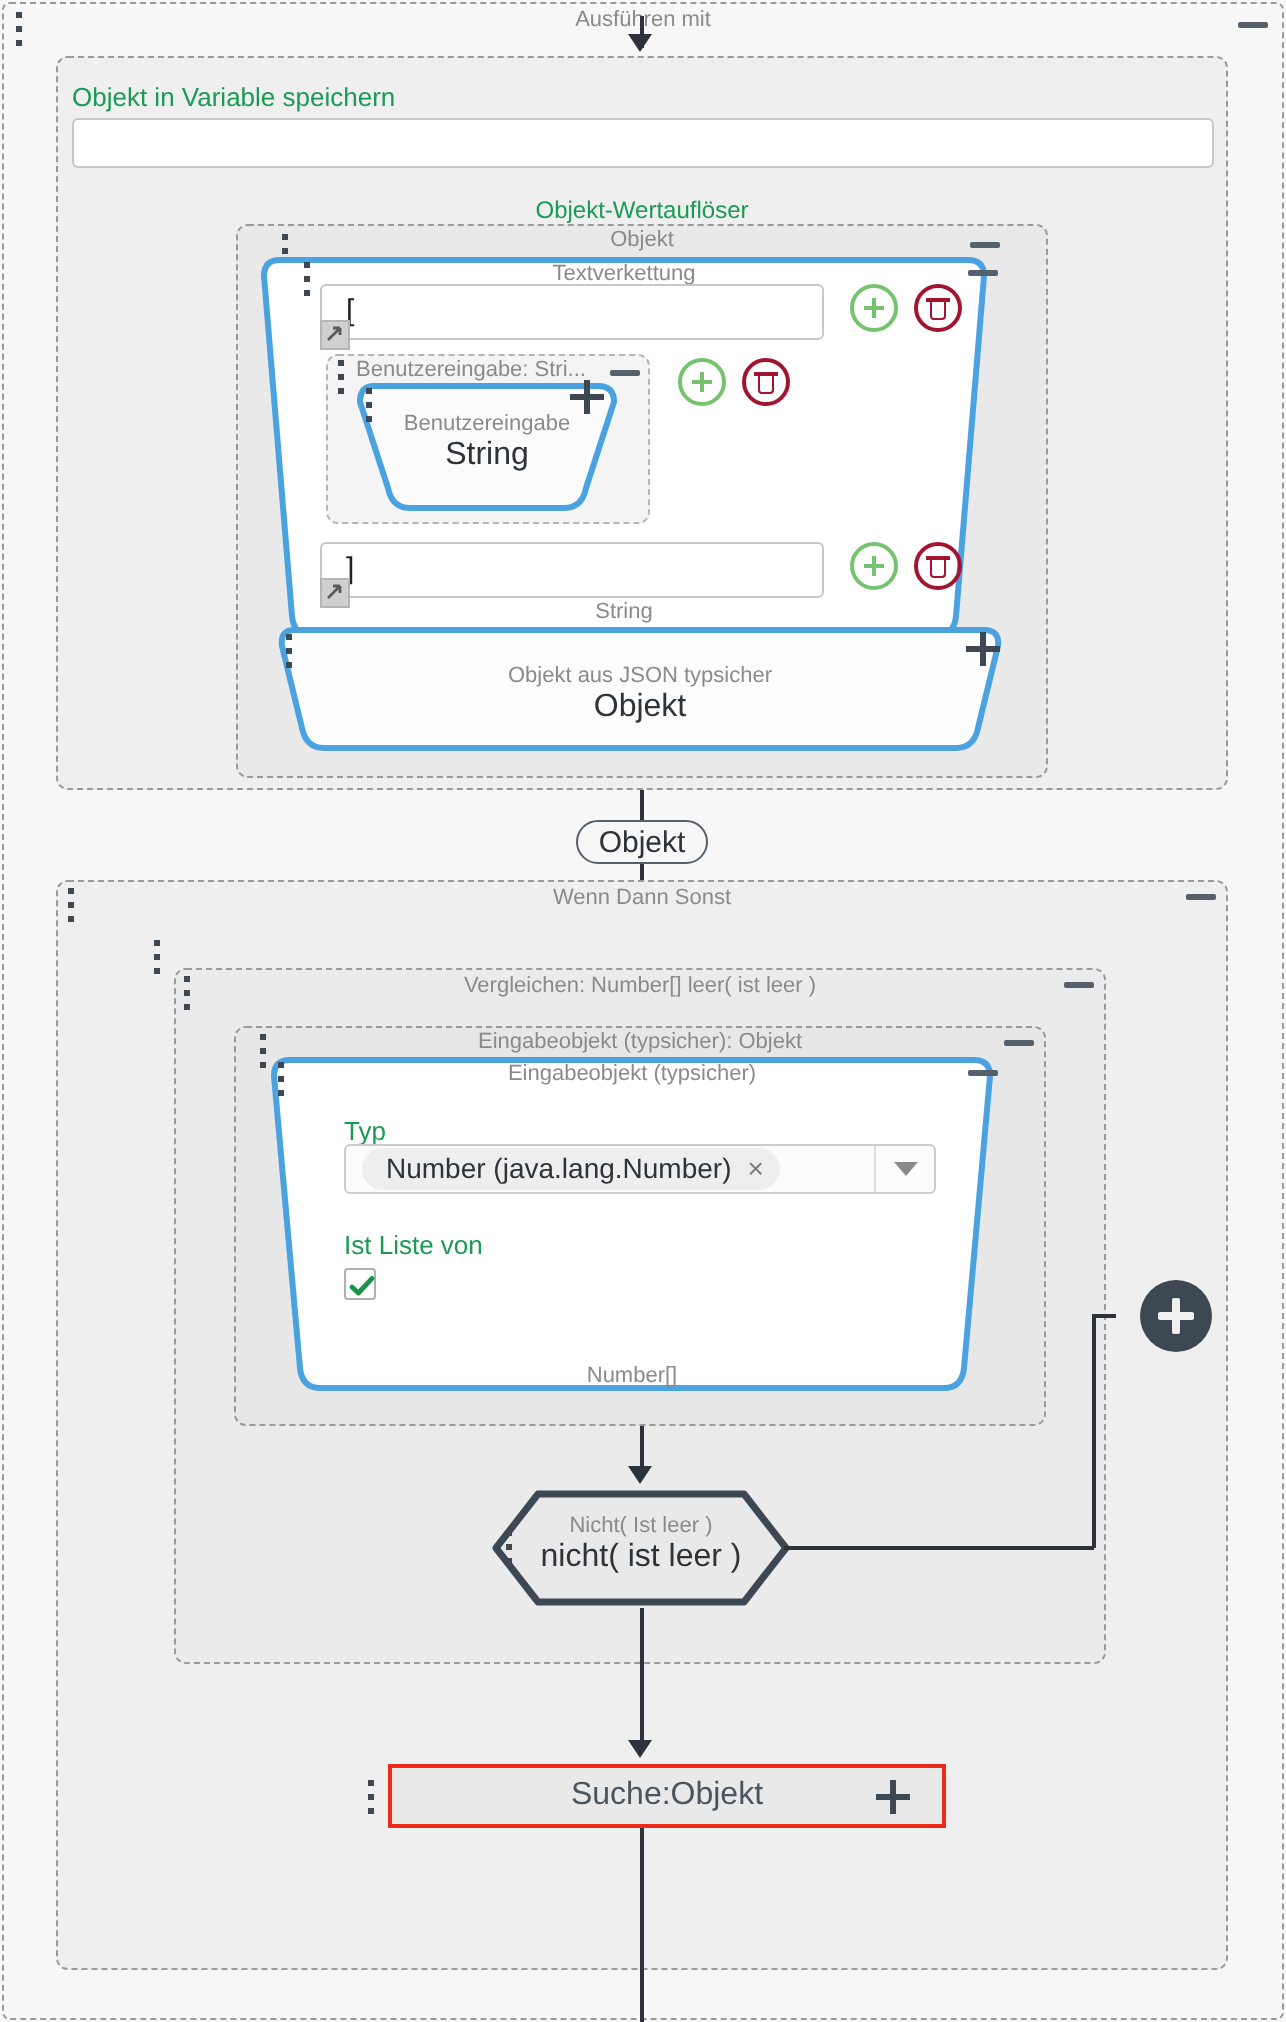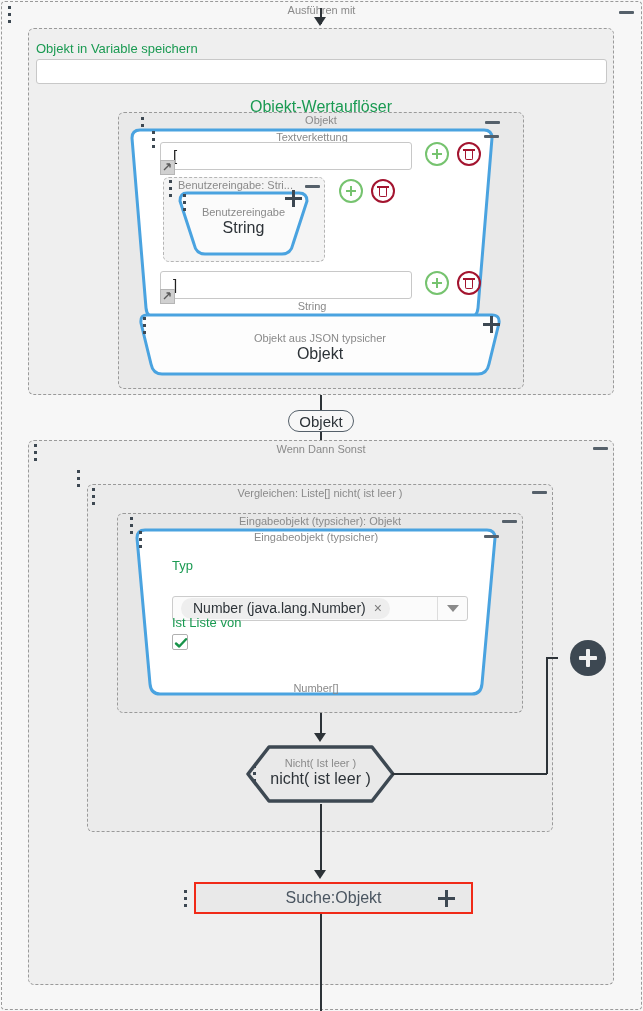--- a/index.html
+++ b/index.html
@@ -30,21 +30,21 @@
   .box-title {
     position: absolute;
     top: 3px; left: 0; right: 0;
     text-align: center;
     font-size: 11px;
     color: #8a8a8a;
     white-space: nowrap;
     overflow: hidden;
     pointer-events: none;
   }
-  .box-title.green { color: #1a9a52; font-size: 16px; }
+  .box-title.green { color: #1a9a52; font-size: 12px; }
 
   
   .dots {
     position: absolute;
     width: 5px; height: 17px;
   }
   .dots i {
     display: block;
     width: 3px; height: 3px;
     background: #3d4852;
@@ -400,21 +400,21 @@
   <div class="minus" style="left:593px; top:447px;"></div>
 
   <div class="dots" style="left:77px; top:470px;">
     <i></i>
       <i></i>
       <i></i>
   </div>
 
   <div class="dashed-box lvl3" style="left:87px; top:484px; width:466px; height:348px;">
   </div>
-  <div class="box-title" style="left:87px; top:487px; width:466px;">Vergleichen: Liste[] nicht( ist leer )</div>
+  <div class="box-title" style="left:87px; top:487px; width:466px;">Vergleichen: Number[] leer( ist leer )</div>
   <div class="dots" style="left:92px; top:488px;">
     <i></i>
       <i></i>
       <i></i>
   </div>
   <div class="minus" style="left:532px; top:491px;"></div>
 
   <div class="dashed-box lvl4" style="left:117px; top:513px; width:406px; height:200px;">
   </div>
   <div class="box-title" style="left:117px; top:515px; width:406px;">Eingabeobjekt (typsicher): Objekt</div>
@@ -433,21 +433,21 @@
     <div class="t-sub" style="top:5px;">Eingabeobjekt (typsicher)</div>
   </div>
   <div class="dots" style="left:139px; top:531px;">
     <i></i>
       <i></i>
       <i></i>
   </div>
   <div class="minus" style="left:484px; top:535px;"></div>
 
   <div class="glabel" style="left:172px; top:558px;">Typ</div>
-  <div class="select-wrap" style="left:172px; top:572px; width:296px; height:25px;margin-top:24px;">
+  <div class="select-wrap" style="left:172px; top:572px; width:296px; height:25px;">
     <div class="token-area">
       <div class="token">
         <span>Number (java.lang.Number)</span>
         <span class="x">×</span>
       </div>
     </div>
     <div class="arrow-btn">
       <span class="caret"></span>
     </div>
   </div>

